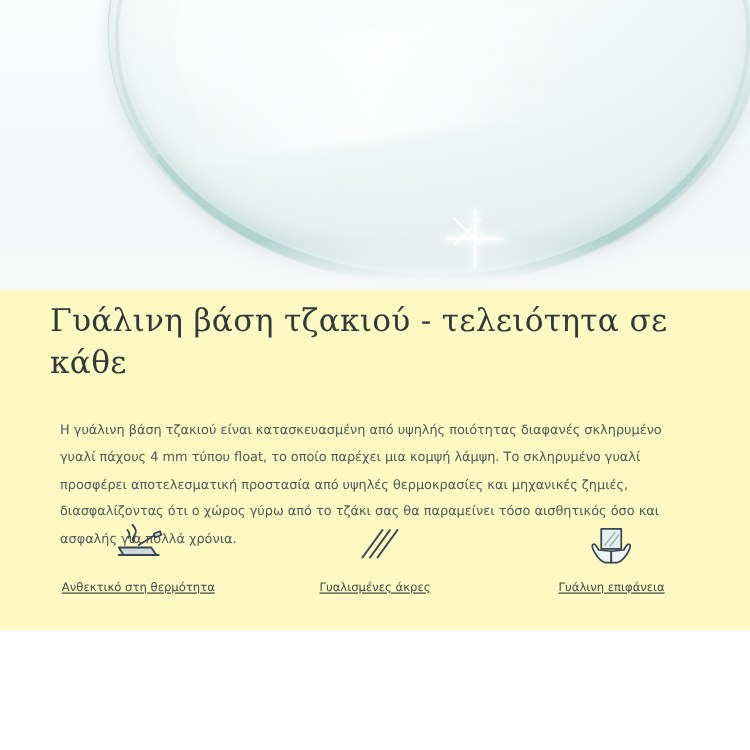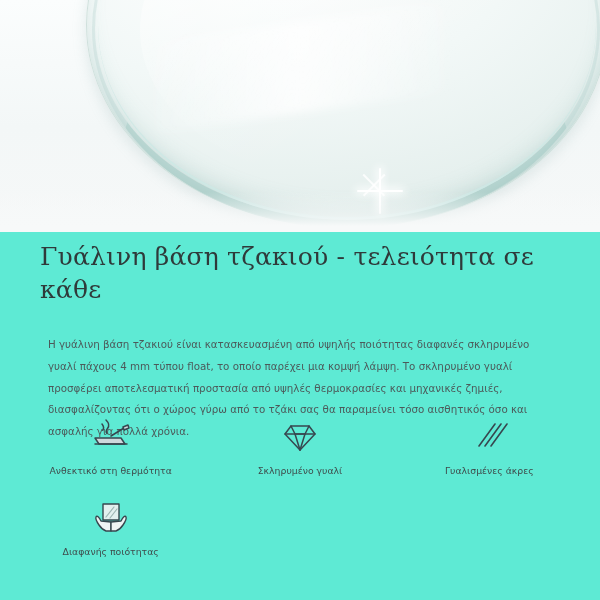--- a/index.html
+++ b/index.html
@@ -9,22 +9,22 @@
   body {
     width: 600px;
     height: 600px;
     background: #ffffff;
     font-family: "DejaVu Sans", sans-serif;
     overflow: hidden;
   }
   .page {
     position: relative;
     width: 600px;
-    height: 600px;
-    background: #5eead4;
+    height: 504px;
+    background: #fef9c3;
     overflow: hidden;
   }
 
   
   .hero {
     position: absolute;
     left: 0;
     top: 0;
     width: 600px;
     height: 232px;
@@ -208,20 +208,21 @@
     align-items: center;
     justify-content: center;
   }
   .feature-label {
     margin-top: 7px;
     font-size: 9.3px;
     color: #3f4c4c;
     text-align: left;
     line-height: 1.3;
     font-family: "DejaVu Sans", sans-serif;
+    text-decoration: underline;
   }
   svg { display: block; }
 </style>
 </head>
 <body>
 
 <div class="page">
 
   <div class="hero">
     <div class="hero-bg"></div>
@@ -251,32 +252,20 @@
           <path d="M6 28 h32" stroke="#37474f"></path>
           <path d="M22 20 l13 -8" stroke="#37474f"></path>
           <path d="M34 11 l5 -2 l1 3 l-5 2 z" fill="#cfd8dc" stroke="#37474f"></path>
         </svg>
       </div>
       <div class="feature-label">Ανθεκτικό στη θερμότητα</div>
     </div>
 
 
 
-    <div class="feature">
-      <div class="feature-icon">
-        <svg width="44" height="40" viewBox="0 0 44 40" fill="none" stroke="#37474f" stroke-width="1.5" stroke-linecap="round" stroke-linejoin="round">
-          <path d="M13 10 H31 L37 18 L22 34 L7 18 z"></path>
-          <path d="M7 18 H37"></path>
-          <path d="M13 10 L17 18 L22 34"></path>
-          <path d="M31 10 L27 18 L22 34"></path>
-          <path d="M17 18 H27"></path>
-        </svg>
-      </div>
-      <div class="feature-label">Σκληρυμένο γυαλί</div>
-    </div>
 
     <div class="feature">
       <div class="feature-icon">
         <svg width="44" height="40" viewBox="0 0 44 40" fill="none" stroke="#37474f" stroke-width="1.6" stroke-linecap="round">
           <path d="M12 30 L28 8"></path>
           <path d="M18 30 L34 8"></path>
           <path d="M24 30 L40 8"></path>
           <path d="M6 30 L22 8" opacity="0.0"></path>
         </svg>
       </div>
@@ -286,17 +275,17 @@
     <div class="feature">
       <div class="feature-icon">
         <svg width="46" height="40" viewBox="0 0 46 40" fill="none" stroke="#37474f" stroke-width="1.4" stroke-linecap="round" stroke-linejoin="round">
           <rect x="15" y="7" width="16" height="16" fill="#e3f0ef" stroke="#37474f"></rect>
           <path d="M18 20 L26 10" stroke="#9fb6b4" stroke-width="1.2"></path>
           <path d="M22 21 L29 12" stroke="#9fb6b4" stroke-width="1.2"></path>
           <path d="M13 24 c-2 -4 -4 -6 -5 -4 c-1 2 1 5 3 8 c2 3 4 5 7 6 h5 v-9 z" fill="#eef4f4" stroke="#37474f"></path>
           <path d="M33 24 c2 -4 4 -6 5 -4 c1 2 -1 5 -3 8 c-2 3 -4 5 -7 6 h-5 v-9 z" fill="#eef4f4" stroke="#37474f"></path>
         </svg>
       </div>
-      <div class="feature-label">Διαφανής ποιότητας</div>
+      <div class="feature-label">Γυάλινη επιφάνεια</div>
     </div>
 
   </div>
 </div>
 
 </body></html>

